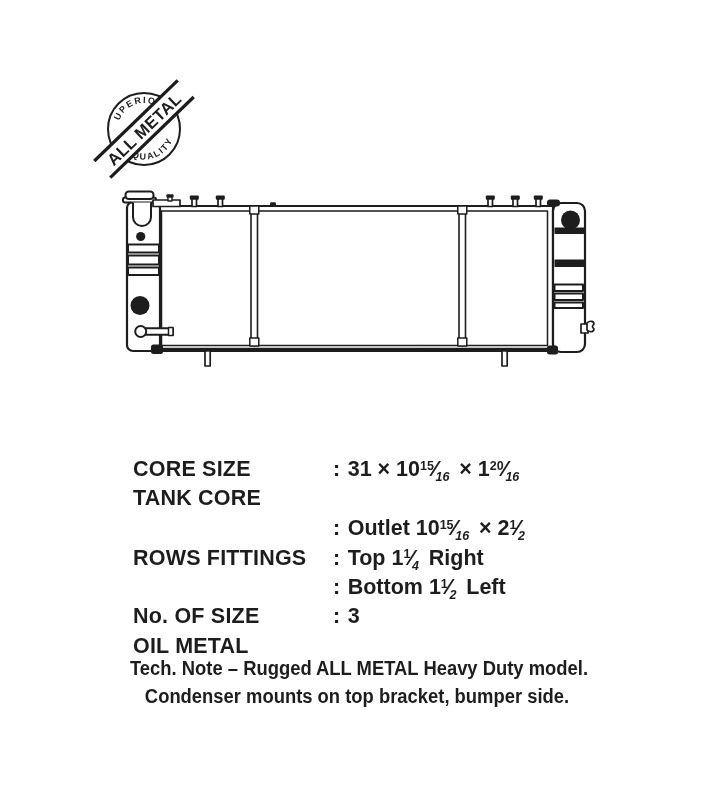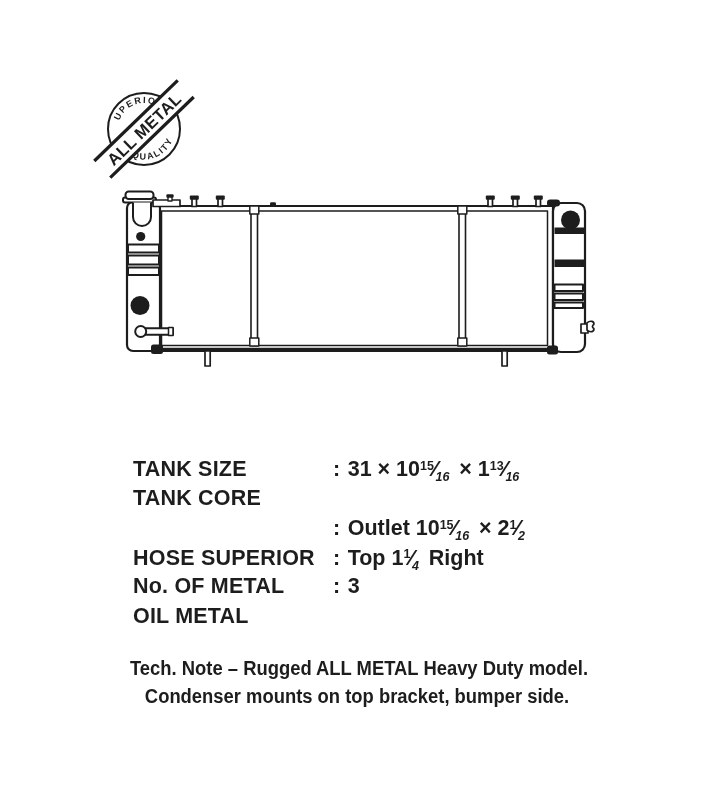--- a/index.html
+++ b/index.html
@@ -140,36 +140,40 @@
           <rect x="463" y="139" width="7" height="9" stroke-width="1.7" fill="#fff"></rect>
           <path d="M469,137.8 c3.5,-2.8 7.5,-1.5 6.8,1.7 c-1.8,1.1 -1.8,2.9 0,4 c0.7,3.2 -3.3,4.5 -6.8,1.7 z" stroke-width="1.7" fill="#fff"></path>
         </g>
         <rect x="429" y="160.5" width="11" height="9" rx="2.5" fill="#1d1d1d" stroke="none"></rect>
       </g>
     </g>
   </svg>
 
   <div id="specs">
       <div class="spec-row">
-        <span class="spec-label">TANK SIZE</span>
-        <span class="spec-value"><span class="spec-colon">:</span>31 × 10<span class="fr"><span class="n">15</span><span class="s">⁄</span><span class="d">16</span></span> × 1<span class="fr"><span class="n">13</span><span class="s">⁄</span><span class="d">16</span></span></span>
+        <span class="spec-label">CORE SIZE</span>
+        <span class="spec-value"><span class="spec-colon">:</span>31 × 10<span class="fr"><span class="n">15</span><span class="s">⁄</span><span class="d">16</span></span> × 1<span class="fr"><span class="n">20</span><span class="s">⁄</span><span class="d">16</span></span></span>
       </div>
       <div class="spec-row">
         <span class="spec-label">TANK CORE</span>
       </div>
       <div class="spec-row">
         <span class="spec-label"></span>
         <span class="spec-value"><span class="spec-colon">:</span>Outlet 10<span class="fr"><span class="n">15</span><span class="s">⁄</span><span class="d">16</span></span> × 2<span class="fr"><span class="n">1</span><span class="s">⁄</span><span class="d">2</span></span></span>
       </div>
       <div class="spec-row">
-        <span class="spec-label">HOSE SUPERIOR</span>
+        <span class="spec-label">ROWS FITTINGS</span>
         <span class="spec-value"><span class="spec-colon">:</span>Top 1<span class="fr"><span class="n">1</span><span class="s">⁄</span><span class="d">4</span></span> Right</span>
       </div>
       <div class="spec-row">
-        <span class="spec-label">No. OF METAL</span>
+        <span class="spec-label"></span>
+        <span class="spec-value"><span class="spec-colon">:</span>Bottom 1<span class="fr"><span class="n">1</span><span class="s">⁄</span><span class="d">2</span></span> Left</span>
+      </div>
+      <div class="spec-row">
+        <span class="spec-label">No. OF SIZE</span>
         <span class="spec-value"><span class="spec-colon">:</span>3</span>
       </div>
       <div class="spec-row">
         <span class="spec-label">OIL METAL</span>
       </div>
     </div>
 
   <div id="technote">
     <div class="tech-line1">Tech. Note – Rugged ALL METAL Heavy Duty model.</div>
     <div class="tech-line2">Condenser mounts on top bracket, bumper side.</div>

